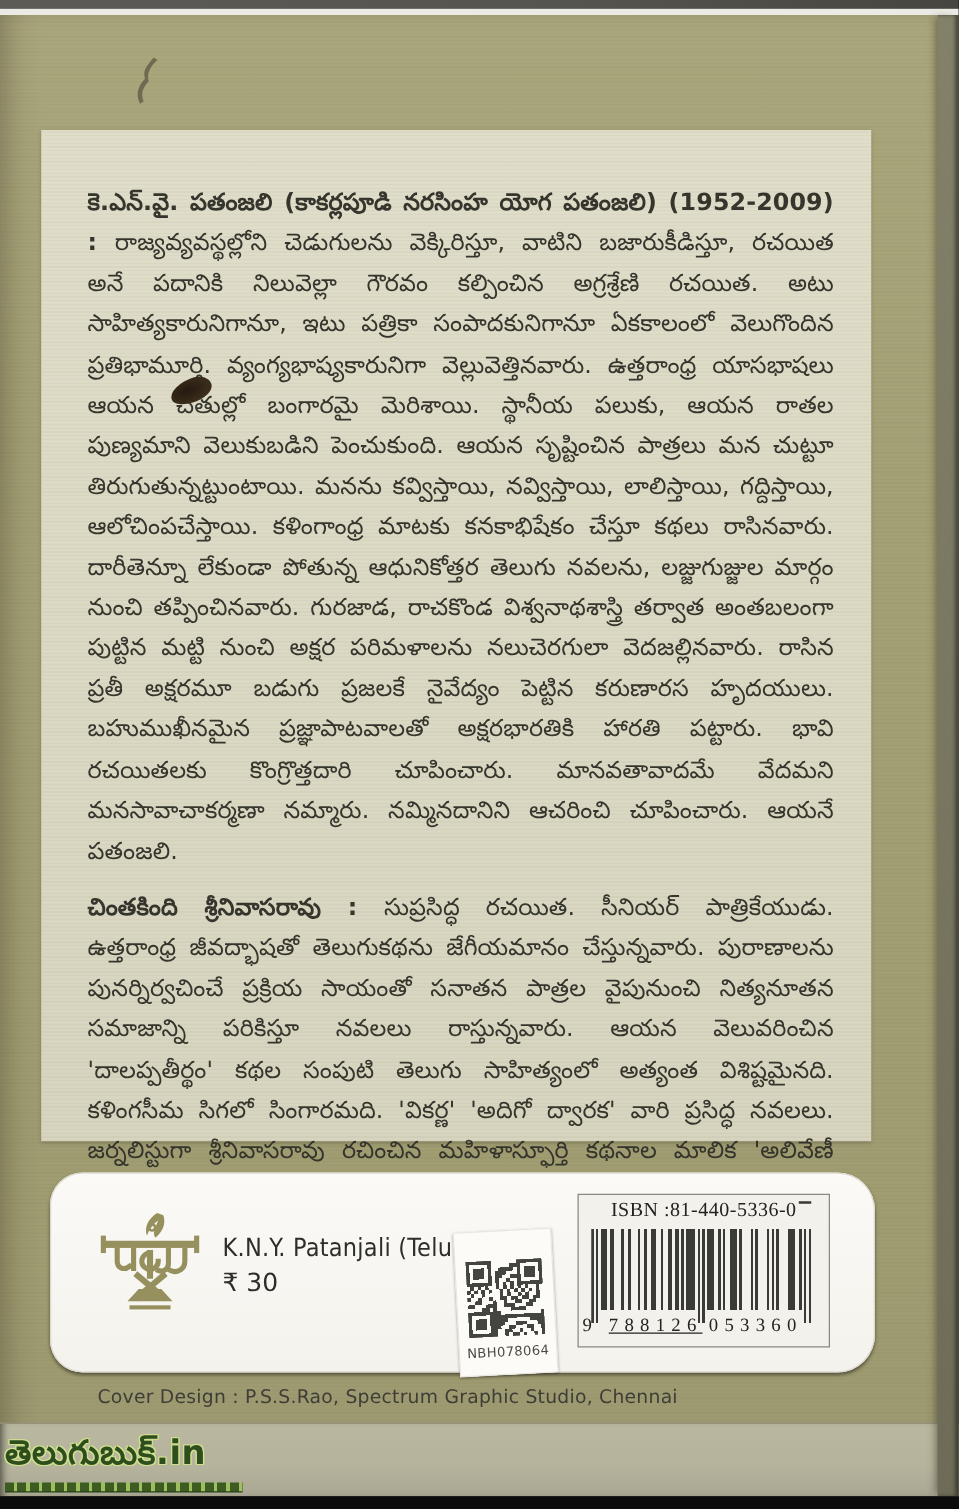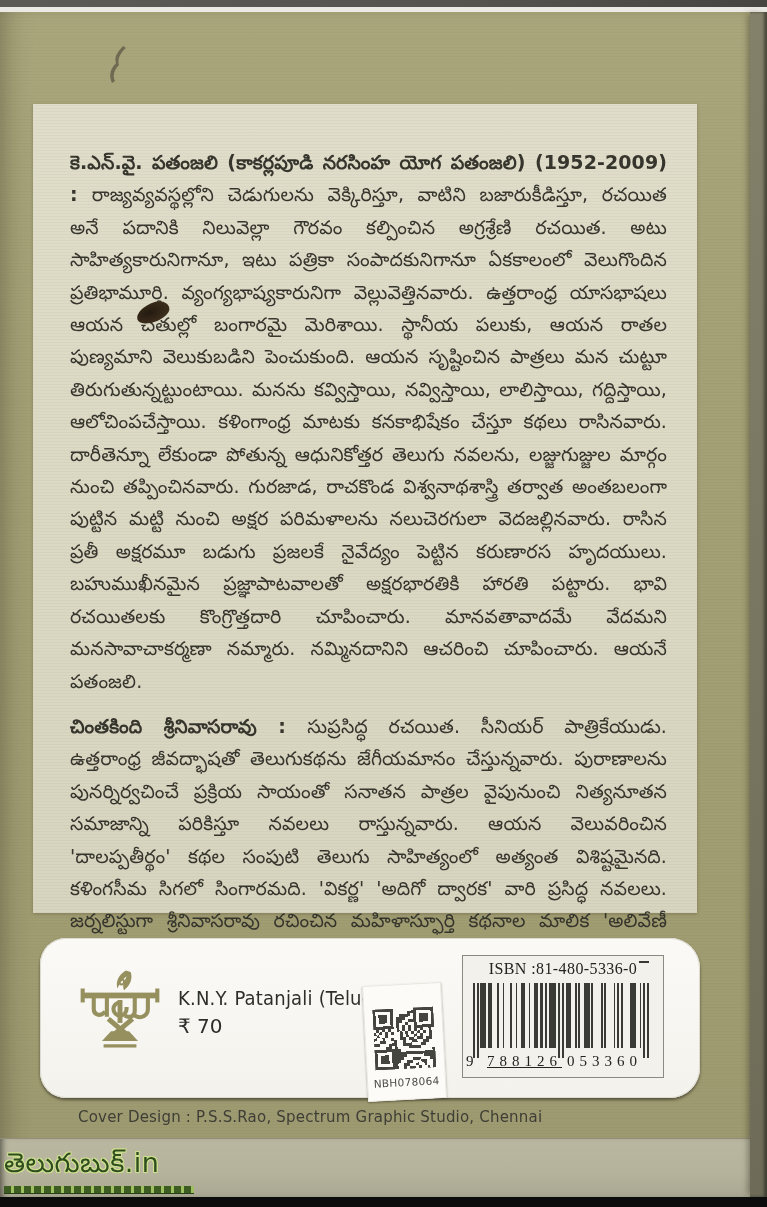--- a/index.html
+++ b/index.html
@@ -73,21 +73,21 @@
   .bc-d1{left:24px;width:72px;text-align:center;letter-spacing:5px;text-decoration:underline;}
   .bc-d2{left:104px;width:74px;text-align:left;letter-spacing:5px;}
   
   .credit{position:absolute;left:78px;top:1108px;font-size:15px;color:#3e3e36;letter-spacing:.2px;}
   
   .bottom-band{position:absolute;left:0;top:1138px;width:767px;height:59px;
     background:linear-gradient(180deg,#bab7a1,var(--band-gray) 60%,#a9a691);
     border-top:1px solid #918f7a;
     box-shadow:inset 6px 0 6px -4px rgba(20,20,15,.6);}
   .watermark{position:absolute;left:4px;top:8px;
-    font-size:27px;font-weight:400;color:var(--watermark-green);letter-spacing:.5px;
+    font-size:27px;font-weight:700;color:var(--watermark-green);letter-spacing:.5px;
     text-shadow:-1px -1px 0 #cfe08e,1px -1px 0 #cfe08e,-1px 1px 0 #cfe08e,1px 1px 0 #cfe08e;}
   .watermark-bar{position:absolute;left:4px;top:47px;width:190px;height:7px;
     background:repeating-linear-gradient(90deg,#3c5c22 0 7px,#9fbf5e 7px 10px);
     box-shadow:0 1px 0 #28401a;}
 </style>
 </head>
 <body>
 
 <div class="page">
 
@@ -131,21 +131,21 @@
       <path d="M50 42v22" stroke-width="6"></path>
       <path d="M38 64l25 21" stroke-width="6"></path>
       <path d="M63 64L38 85" stroke-width="6"></path>
 
       <path d="M28 89h44l-11-12H39z" fill="#96905f" stroke="none"></path>
       <rect x="30" y="93" width="40" height="4" fill="#96905f" stroke="none"></rect>
     </g>
   </svg>
 
   <div class="pub-title">K.N.Y. Patanjali (Telugu)</div>
-  <div class="pub-price">₹ 70</div>
+  <div class="pub-price">₹ 30</div>
 
   <div class="qr-sticker">
     <svg class="qr-code" id="qr-svg" viewBox="0 0 63 63" shape-rendering="crispEdges">
         <rect x="0" y="0" width="3" height="3" fill="#45453f"></rect>
         <rect x="3" y="0" width="3" height="3" fill="#45453f"></rect>
         <rect x="6" y="0" width="3" height="3" fill="#45453f"></rect>
         <rect x="9" y="0" width="3" height="3" fill="#45453f"></rect>
         <rect x="12" y="0" width="3" height="3" fill="#45453f"></rect>
         <rect x="15" y="0" width="3" height="3" fill="#45453f"></rect>
         <rect x="18" y="0" width="3" height="3" fill="#45453f"></rect>
@@ -372,21 +372,21 @@
         <rect x="36" y="60" width="3" height="3" fill="#45453f"></rect>
         <rect x="39" y="60" width="3" height="3" fill="#45453f"></rect>
         <rect x="45" y="60" width="3" height="3" fill="#45453f"></rect>
         <rect x="54" y="60" width="3" height="3" fill="#45453f"></rect>
         <rect x="60" y="60" width="3" height="3" fill="#45453f"></rect>
       </svg>
     <div class="qr-text">NBH078064</div>
   </div>
 
   <div class="barcode-label">
-    <div class="isbn">ISBN :81-480-5336-0</div>
+    <div class="isbn">ISBN :81-440-5336-0</div>
     <div class="isbn-tick"></div>
     <svg class="bars" id="barcode-svg" width="180" height="76" shape-rendering="crispEdges">
         <rect x="0.00" y="0" width="1.85" height="75" fill="#3a3a36"></rect>
         <rect x="3.70" y="0" width="1.85" height="75" fill="#3a3a36"></rect>
         <rect x="7.40" y="0" width="1.85" height="65" fill="#3a3a36"></rect>
         <rect x="9.25" y="0" width="1.85" height="65" fill="#3a3a36"></rect>
         <rect x="11.10" y="0" width="1.85" height="65" fill="#3a3a36"></rect>
         <rect x="14.80" y="0" width="1.85" height="65" fill="#3a3a36"></rect>
         <rect x="16.65" y="0" width="1.85" height="65" fill="#3a3a36"></rect>
         <rect x="24.05" y="0" width="1.85" height="65" fill="#3a3a36"></rect>

